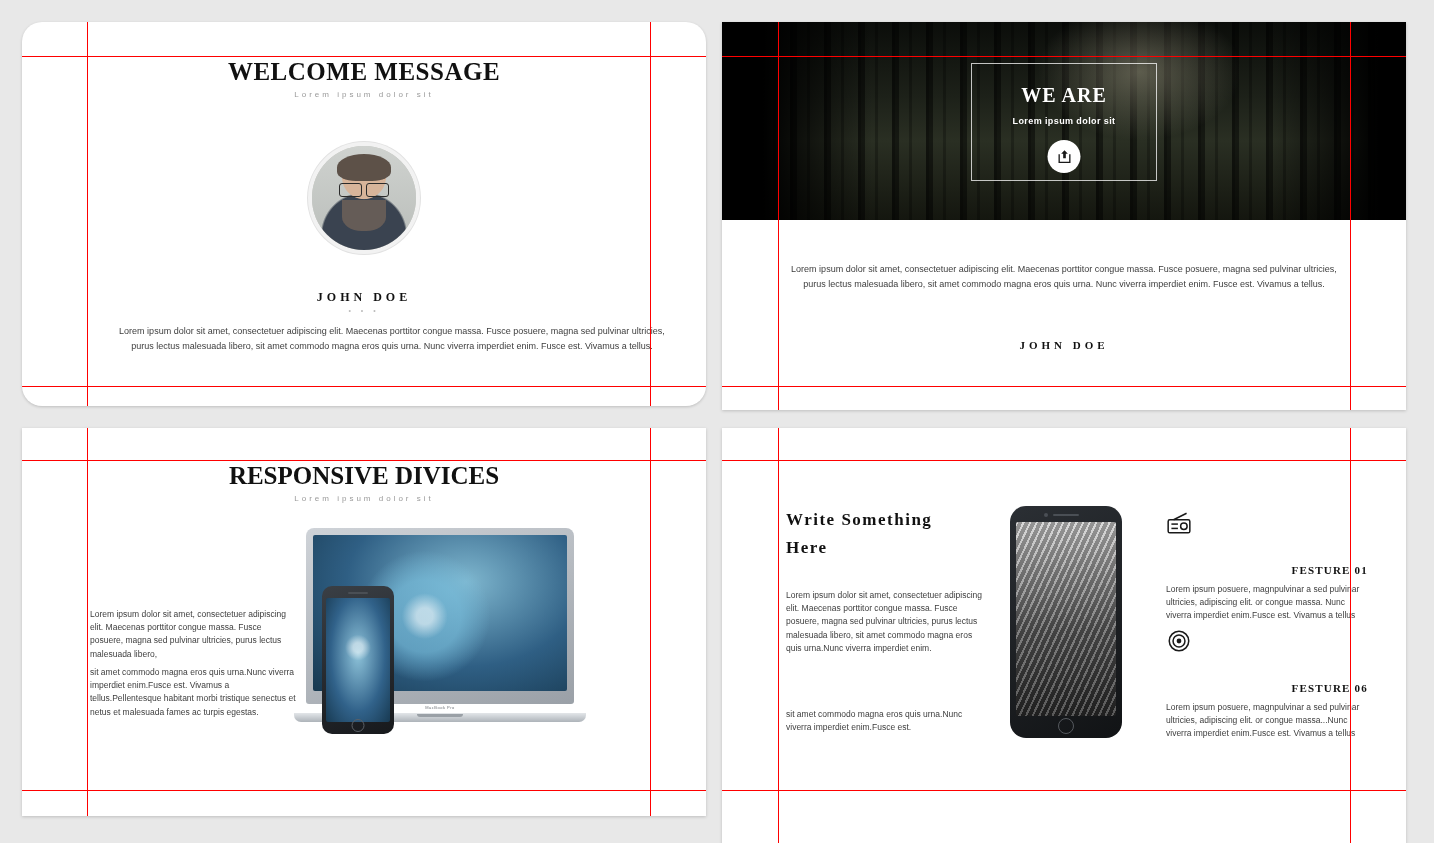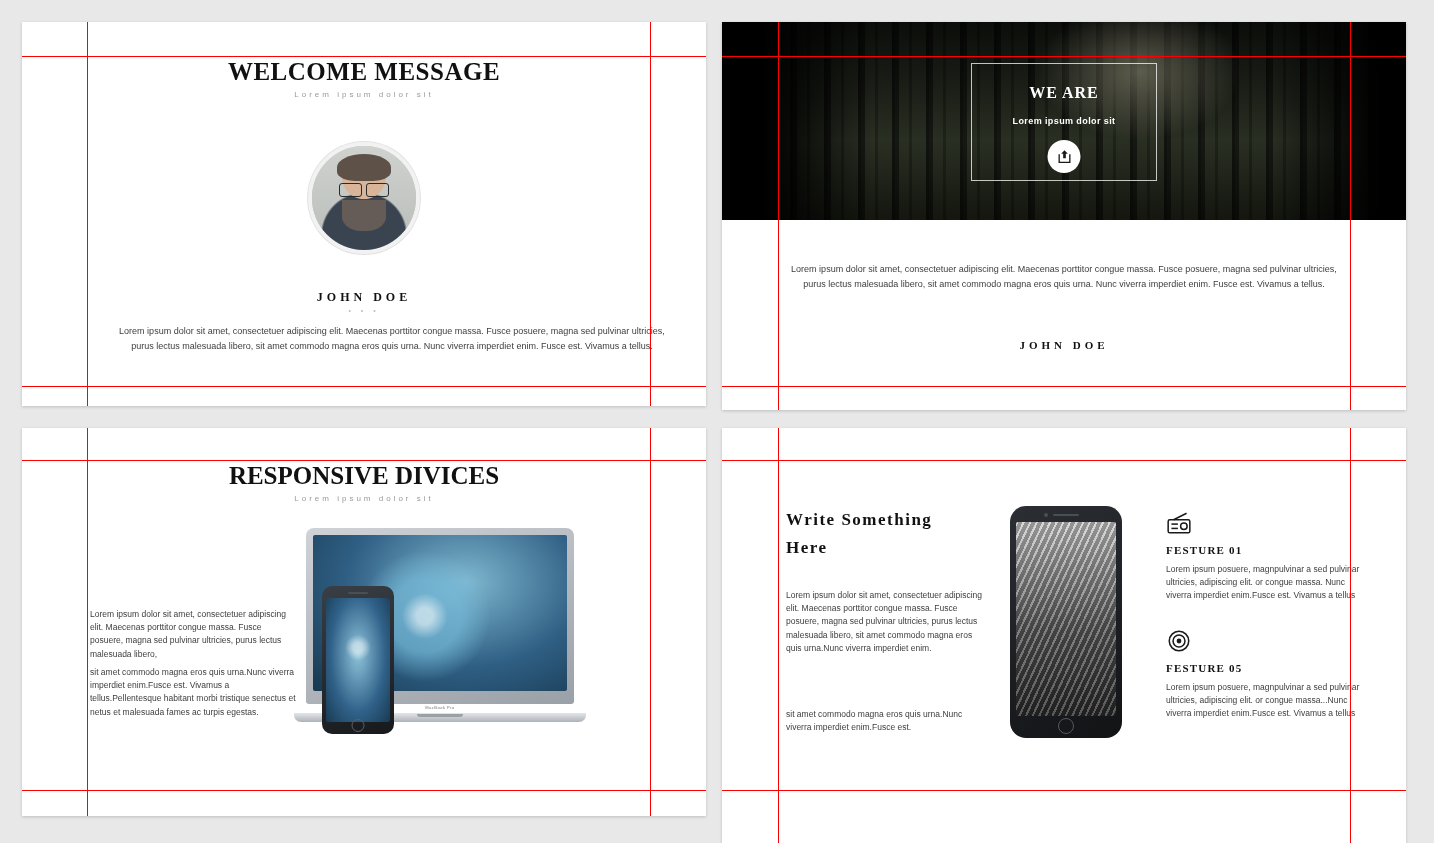--- a/index.html
+++ b/index.html
@@ -15,21 +15,21 @@
     width: 1434px;
     height: 843px;
     background: #e8e8e8;
   }
   .slide {
     position: absolute;
     background: #ffffff;
     overflow: hidden;
     box-shadow: 0 1px 3px rgba(0,0,0,0.18);
   }
-  #slide1 { left: 22px;  top: 22px;  width: 684px; height: 384px; }
+  #slide1 { left: 22px;  top: 22px;  width: 684px; height: 384px; border-radius: 20px; }
   #slide2 { left: 722px; top: 22px;  width: 684px; height: 388px; }
   #slide3 { left: 22px;  top: 428px; width: 684px; height: 388px; padding-left: 15px; }
   #slide4 { left: 722px; top: 428px; width: 684px; height: 465px; }
 
   
   .guide-v, .guide-h { position: absolute; background: #ff0000; pointer-events: none; z-index: 50; }
   .guide-v { width: 1.2px; top: 0; bottom: 0; }
   .guide-h { height: 1.2px; left: 0; right: 0; }
 
   
@@ -132,21 +132,21 @@
   .s2-box {
     position: absolute; left: 50%; top: 41px; transform: translateX(-50%);
     width: 186px; height: 118px;
     border: 1.5px solid rgba(255,255,255,0.75);
   }
   .s2-box-title {
     position: absolute; left: 0; right: 0; top: 20px;
     text-align: center;
     font-family: "Liberation Serif", serif;
     font-weight: bold;
-    font-size: 16px;
+    font-size: 20px;
     color: #fff;
     letter-spacing: 1px;
   }
   .s2-box-sub {
     position: absolute; left: 0; right: 0; top: 52px;
     text-align: center;
     font-size: 9px;
     font-weight: bold;
     color: #fff;
     letter-spacing: .4px;
@@ -289,23 +289,23 @@
     width: 16px; height: 16px; border: 1px solid #55595e; border-radius: 50%;
   }
   .phone4 .spk { position:absolute; left:50%; top:8px; transform:translateX(-50%); width:26px; height:2px; background:#4a4f55; border-radius:2px; }
   .phone4 .cam { position:absolute; left:30%; top:7px; width:4px; height:4px; background:#4a4f55; border-radius:50%; }
 
   .feat { position: absolute; width: 202px; left: 444px; }
   .feat.one { top: 82px; }
   .feat.two { top: 200px; }
   .feat .ficon { width: 26px; height: 26px; color: #1a1a1a; }
   .feat .ftitle {
-    margin-top: 4px;
-    font-family: "Liberation Serif", serif;
-    font-weight: bold; font-size: 11px; letter-spacing: 1.2px; color: #111;
+    margin-top: 24px;
+    font-family: "Liberation Serif", serif;
+    font-weight: bold; font-size: 11px; letter-spacing: 1.2px; color: #111; text-align: right;
   }
   .feat .ftext { margin-top: 7px; font-size: 8.5px; line-height: 1.5; color: #3d3d3d; }
 </style>
 </head>
 <body>
 
 <div class="canvas">
 
   <div class="slide" id="slide1">
     <div class="s1-title">WELCOME MESSAGE</div>
@@ -405,21 +405,21 @@
       <div class="ftitle">FESTURE 01</div>
       <div class="ftext">Lorem ipsum posuere, magnpulvinar a sed pulvinar ultricies, adipiscing elit. or congue massa.  Nunc viverra imperdiet enim.Fusce est. Vivamus a tellus</div>
     </div>
 
     <div class="feat two">
       <svg class="ficon" viewBox="0 0 24 24" fill="none" stroke="currentColor" stroke-width="1.4">
         <circle cx="12" cy="12" r="9"></circle>
         <circle cx="12" cy="12" r="5.5"></circle>
         <circle cx="12" cy="12" r="2.2" fill="currentColor" stroke="none"></circle>
       </svg>
-      <div class="ftitle">FESTURE 05</div>
+      <div class="ftitle">FESTURE 06</div>
       <div class="ftext">Lorem ipsum posuere, magnpulvinar a sed pulvinar ultricies, adipiscing elit. or congue massa...Nunc viverra imperdiet enim.Fusce est. Vivamus a tellus</div>
     </div>
 
     <div class="guide-v" style="left:56px;"></div>
     <div class="guide-v" style="left:628px;"></div>
     <div class="guide-h" style="top:32px;"></div>
     <div class="guide-h" style="top:362px;"></div>
   </div>
 
 </div>

